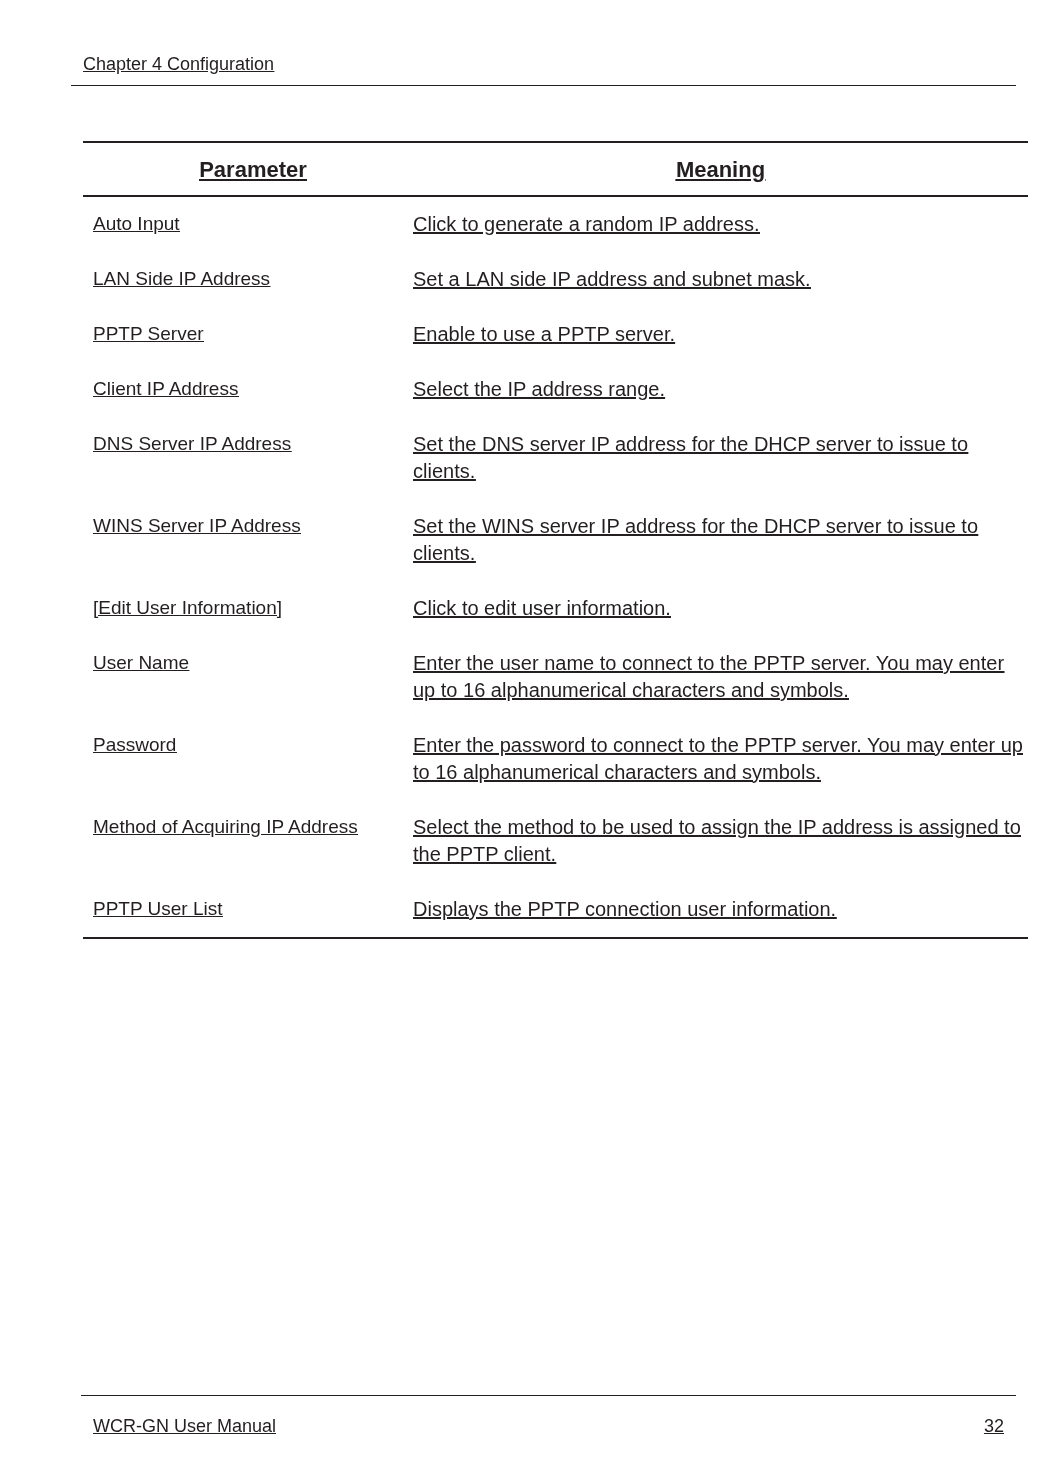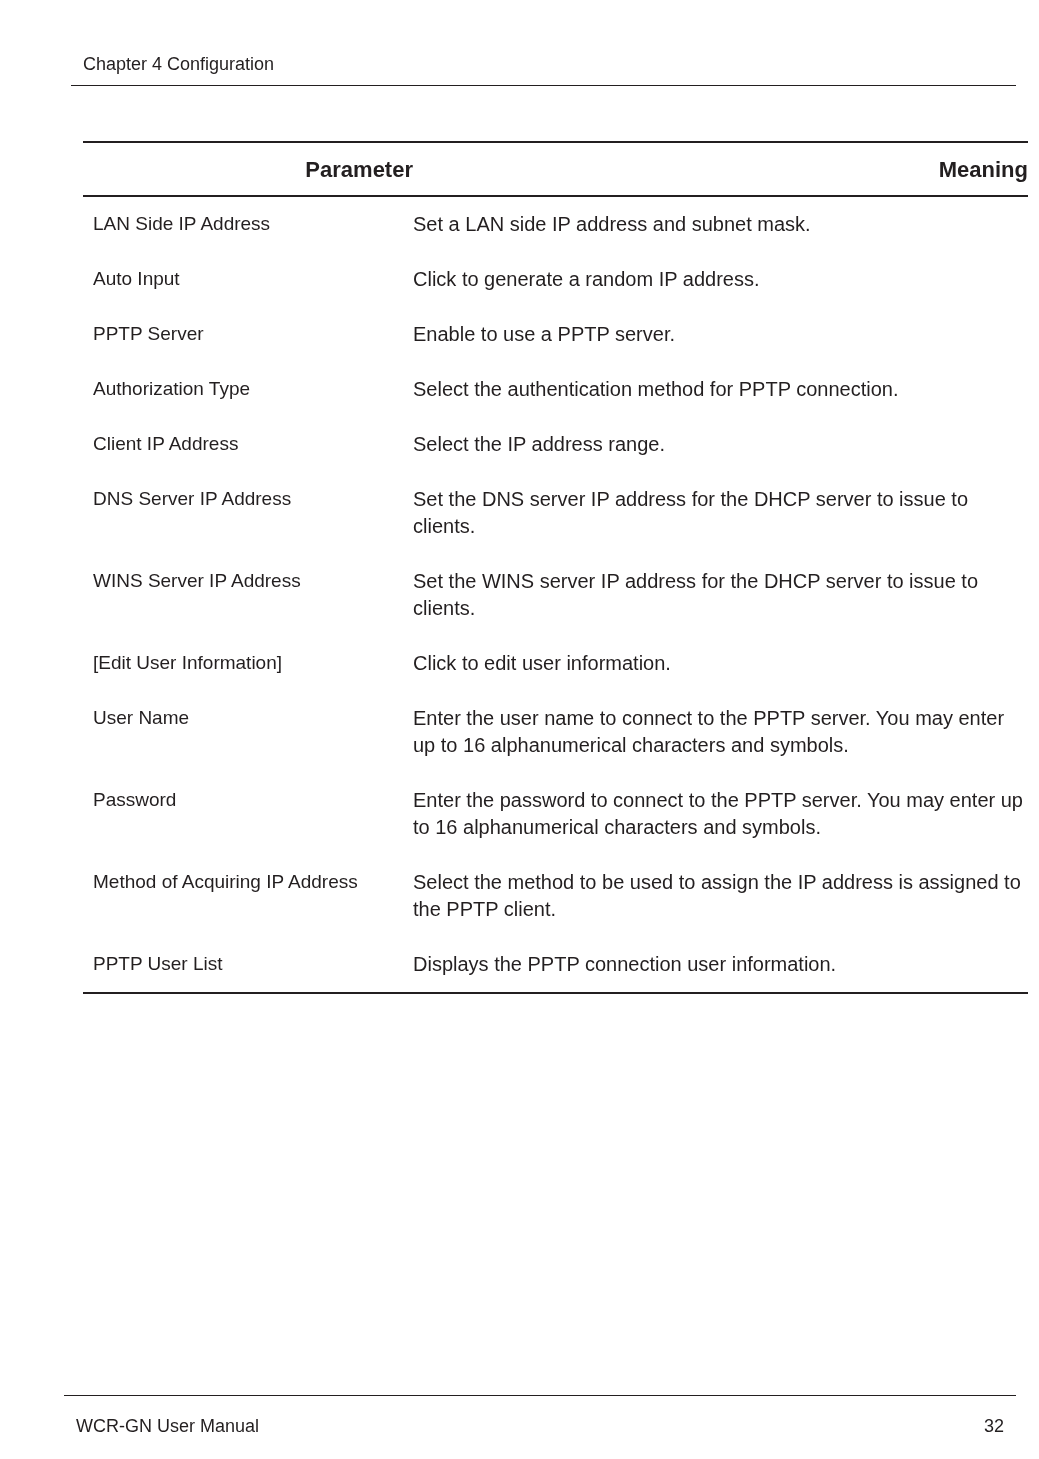--- a/index.html
+++ b/index.html
@@ -1,18 +1,19 @@
 <!DOCTYPE html>
 <html><head>
   <meta charset="utf-8">
   <style>
     * {
       margin: 12px;
       padding: 0;
       box-sizing: border-box;
+      text-decoration: underline;
     }
     body {
       font-family: "Myriad Pro", "Segoe UI", Arial, sans-serif;
       background: #ffffff;
       color: #231f20;
       width: 1039px;
       height: 1459px;
       position: relative;
       padding: 0 35px;
     }
@@ -28,21 +29,21 @@
     }
     table {
       width: 100%;
       border-collapse: collapse;
     }
     thead tr {
       border-top: 2px solid #231f20;
       border-bottom: 2px solid #231f20;
     }
     thead th {
-      text-align: right;
+      text-align: center;
       font-weight: bold;
       font-size: 22px;
       padding: 14px 0 12px 0;
       color: #231f20;
     }
     th.col-param {
       width: 330px;
       padding-left: 10px;
     }
     tbody td {
@@ -59,21 +60,21 @@
     td.meaning-cell {
       font-size: 20px;
       padding-right: 5px;
     }
     tbody tr:last-child {
       border-bottom: 2px solid #231f20;
     }
     .page-footer {
       position: absolute;
       bottom: 22px;
-      left: 28px;
+      left: 45px;
       right: 35px;
       border-top: 1px solid #231f20;
       padding-top: 8px;
       display: flex;
       justify-content: space-between;
       font-size: 18px;
       color: #231f20;
     }
   </style>
 </head>
@@ -86,34 +87,30 @@
 <div class="content">
   <table>
     <thead>
       <tr>
         <th class="col-param">Parameter</th>
         <th>Meaning</th>
       </tr>
     </thead>
     <tbody>
       <tr>
+        <td class="param-cell">Auto Input</td>
+        <td class="meaning-cell">Click to generate a random IP address.</td>
+      </tr>
+      <tr>
         <td class="param-cell">LAN Side IP Address</td>
         <td class="meaning-cell">Set a LAN side IP address and subnet mask.</td>
       </tr>
       <tr>
-        <td class="param-cell">Auto Input</td>
-        <td class="meaning-cell">Click to generate a random IP address.</td>
-      </tr>
-      <tr>
         <td class="param-cell">PPTP Server</td>
         <td class="meaning-cell">Enable to use a PPTP server.</td>
-      </tr>
-      <tr>
-        <td class="param-cell">Authorization Type</td>
-        <td class="meaning-cell">Select the authentication method for PPTP connection.</td>
       </tr>
       <tr>
         <td class="param-cell">Client IP Address</td>
         <td class="meaning-cell">Select the IP address range.</td>
       </tr>
       <tr>
         <td class="param-cell">DNS Server IP Address</td>
         <td class="meaning-cell">Set the DNS server IP address for the DHCP server to issue to clients.</td>
       </tr>
       <tr>

